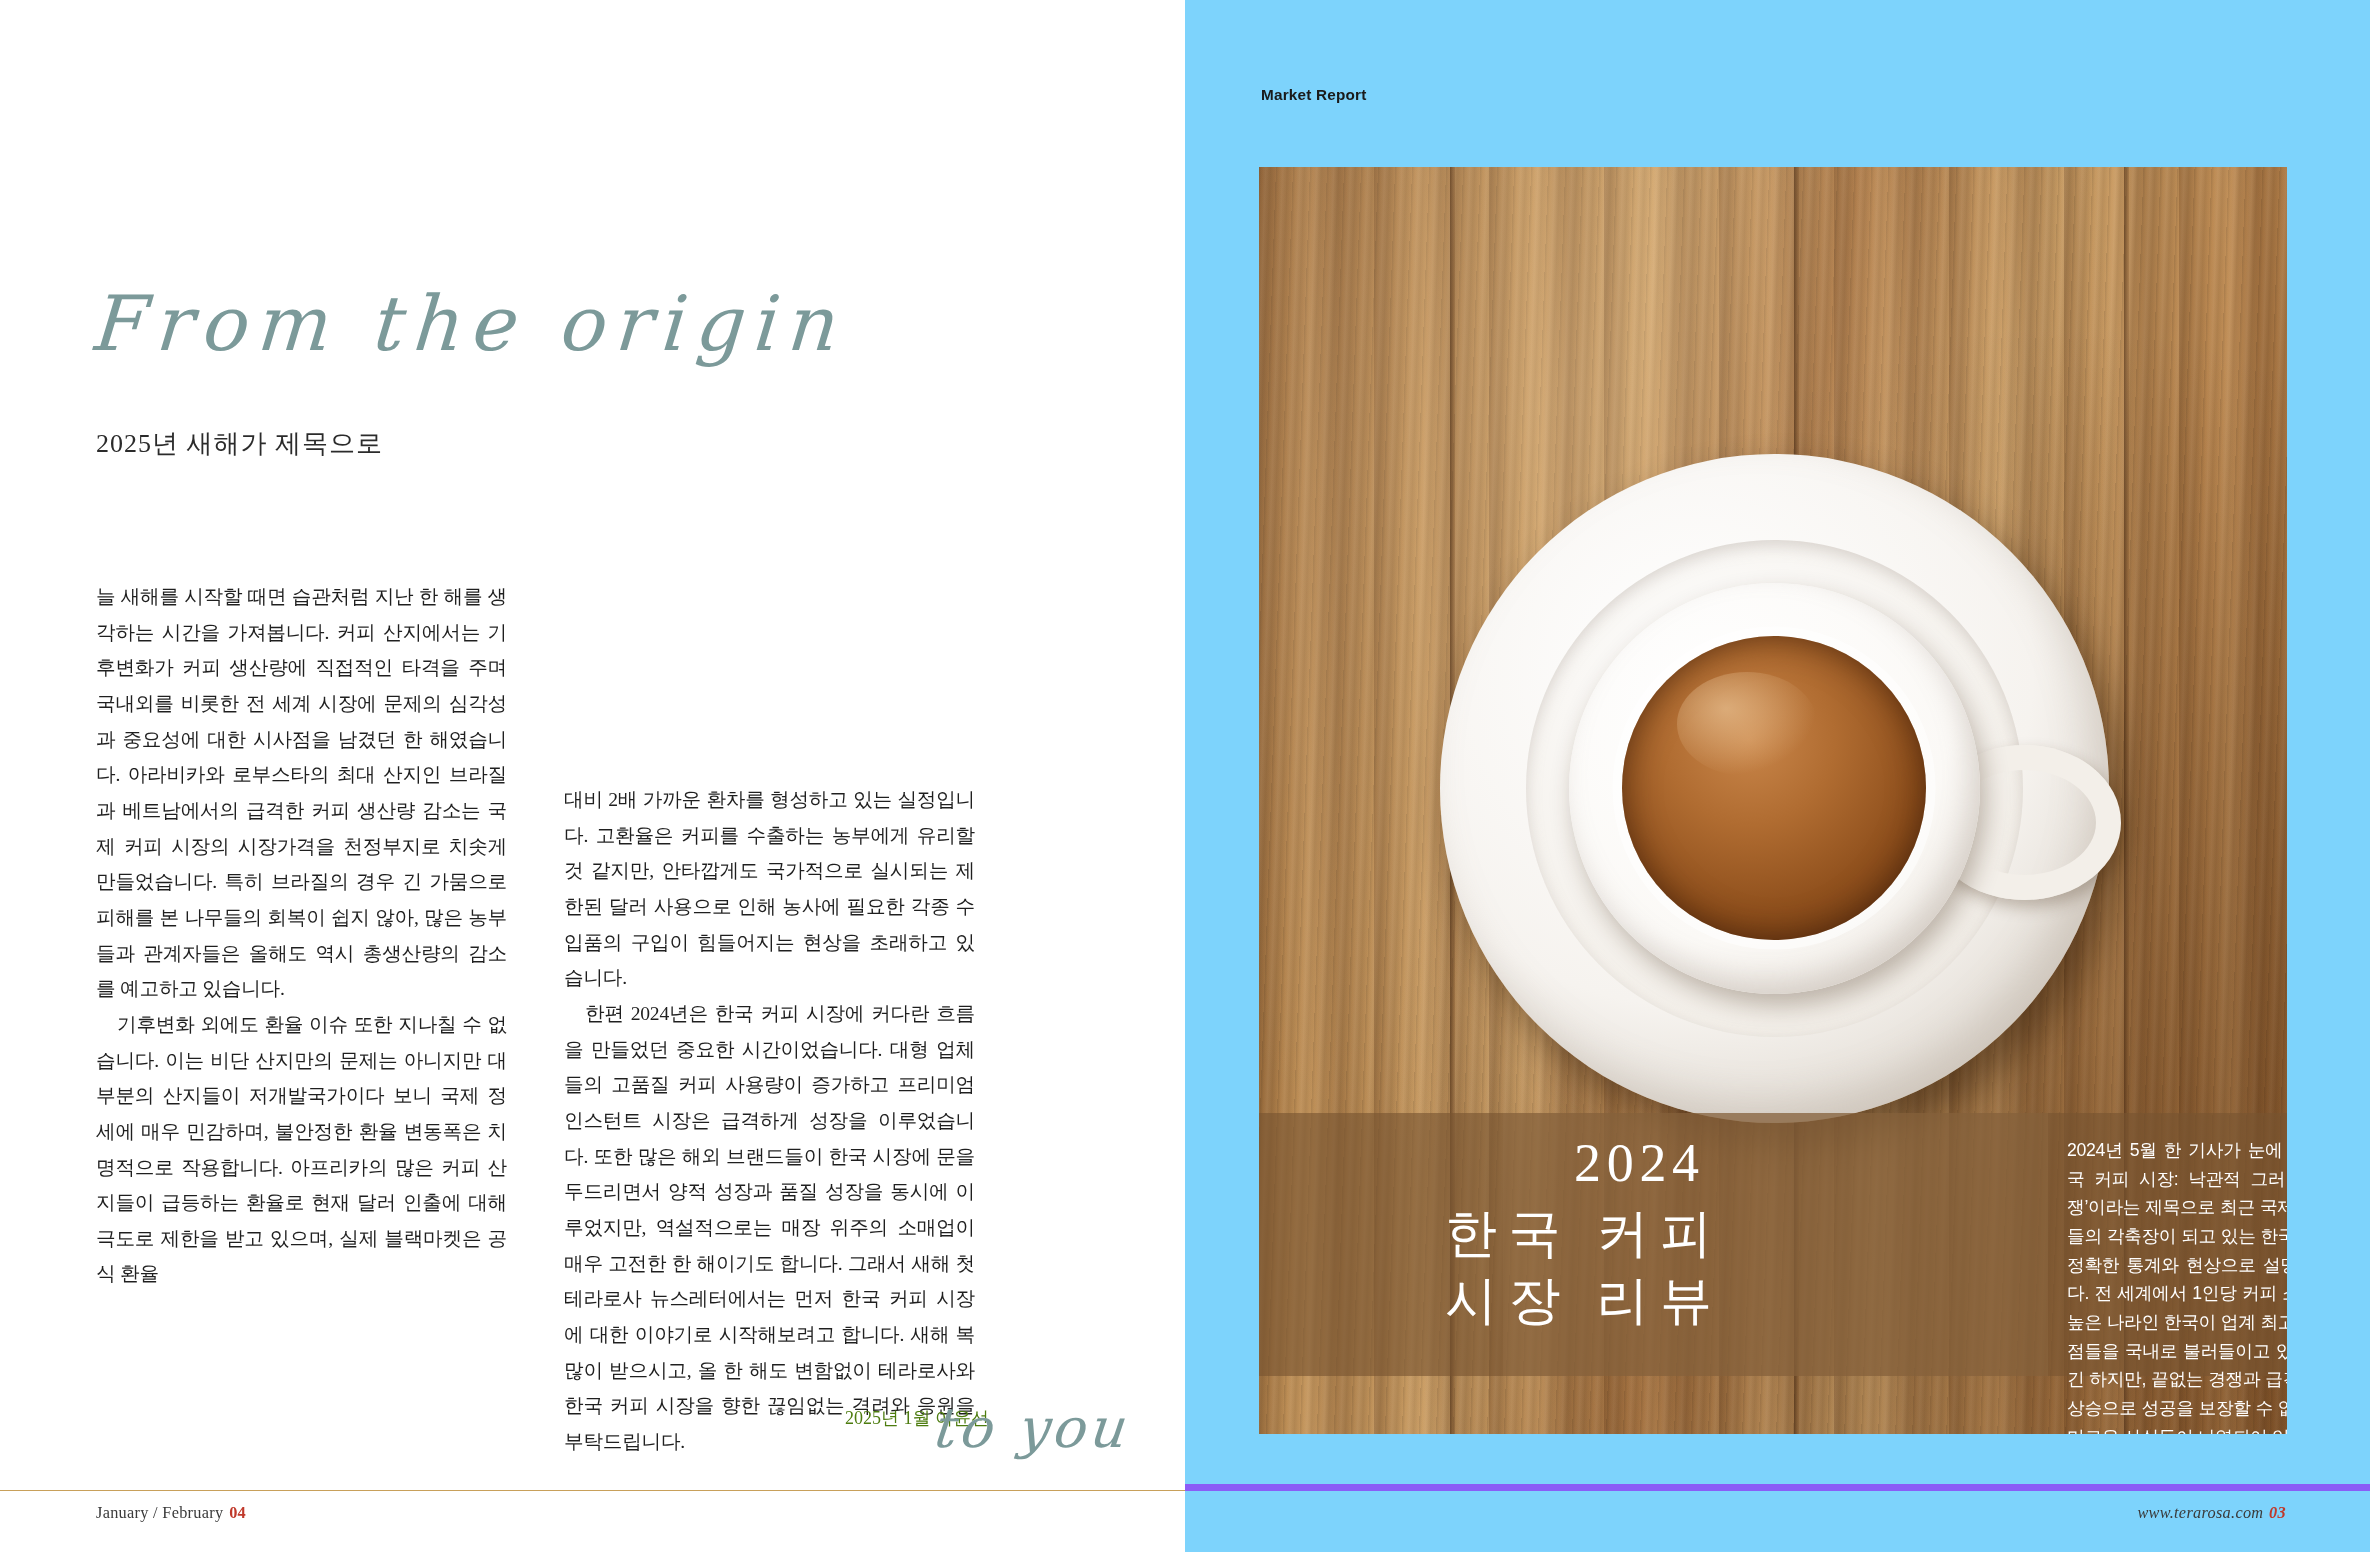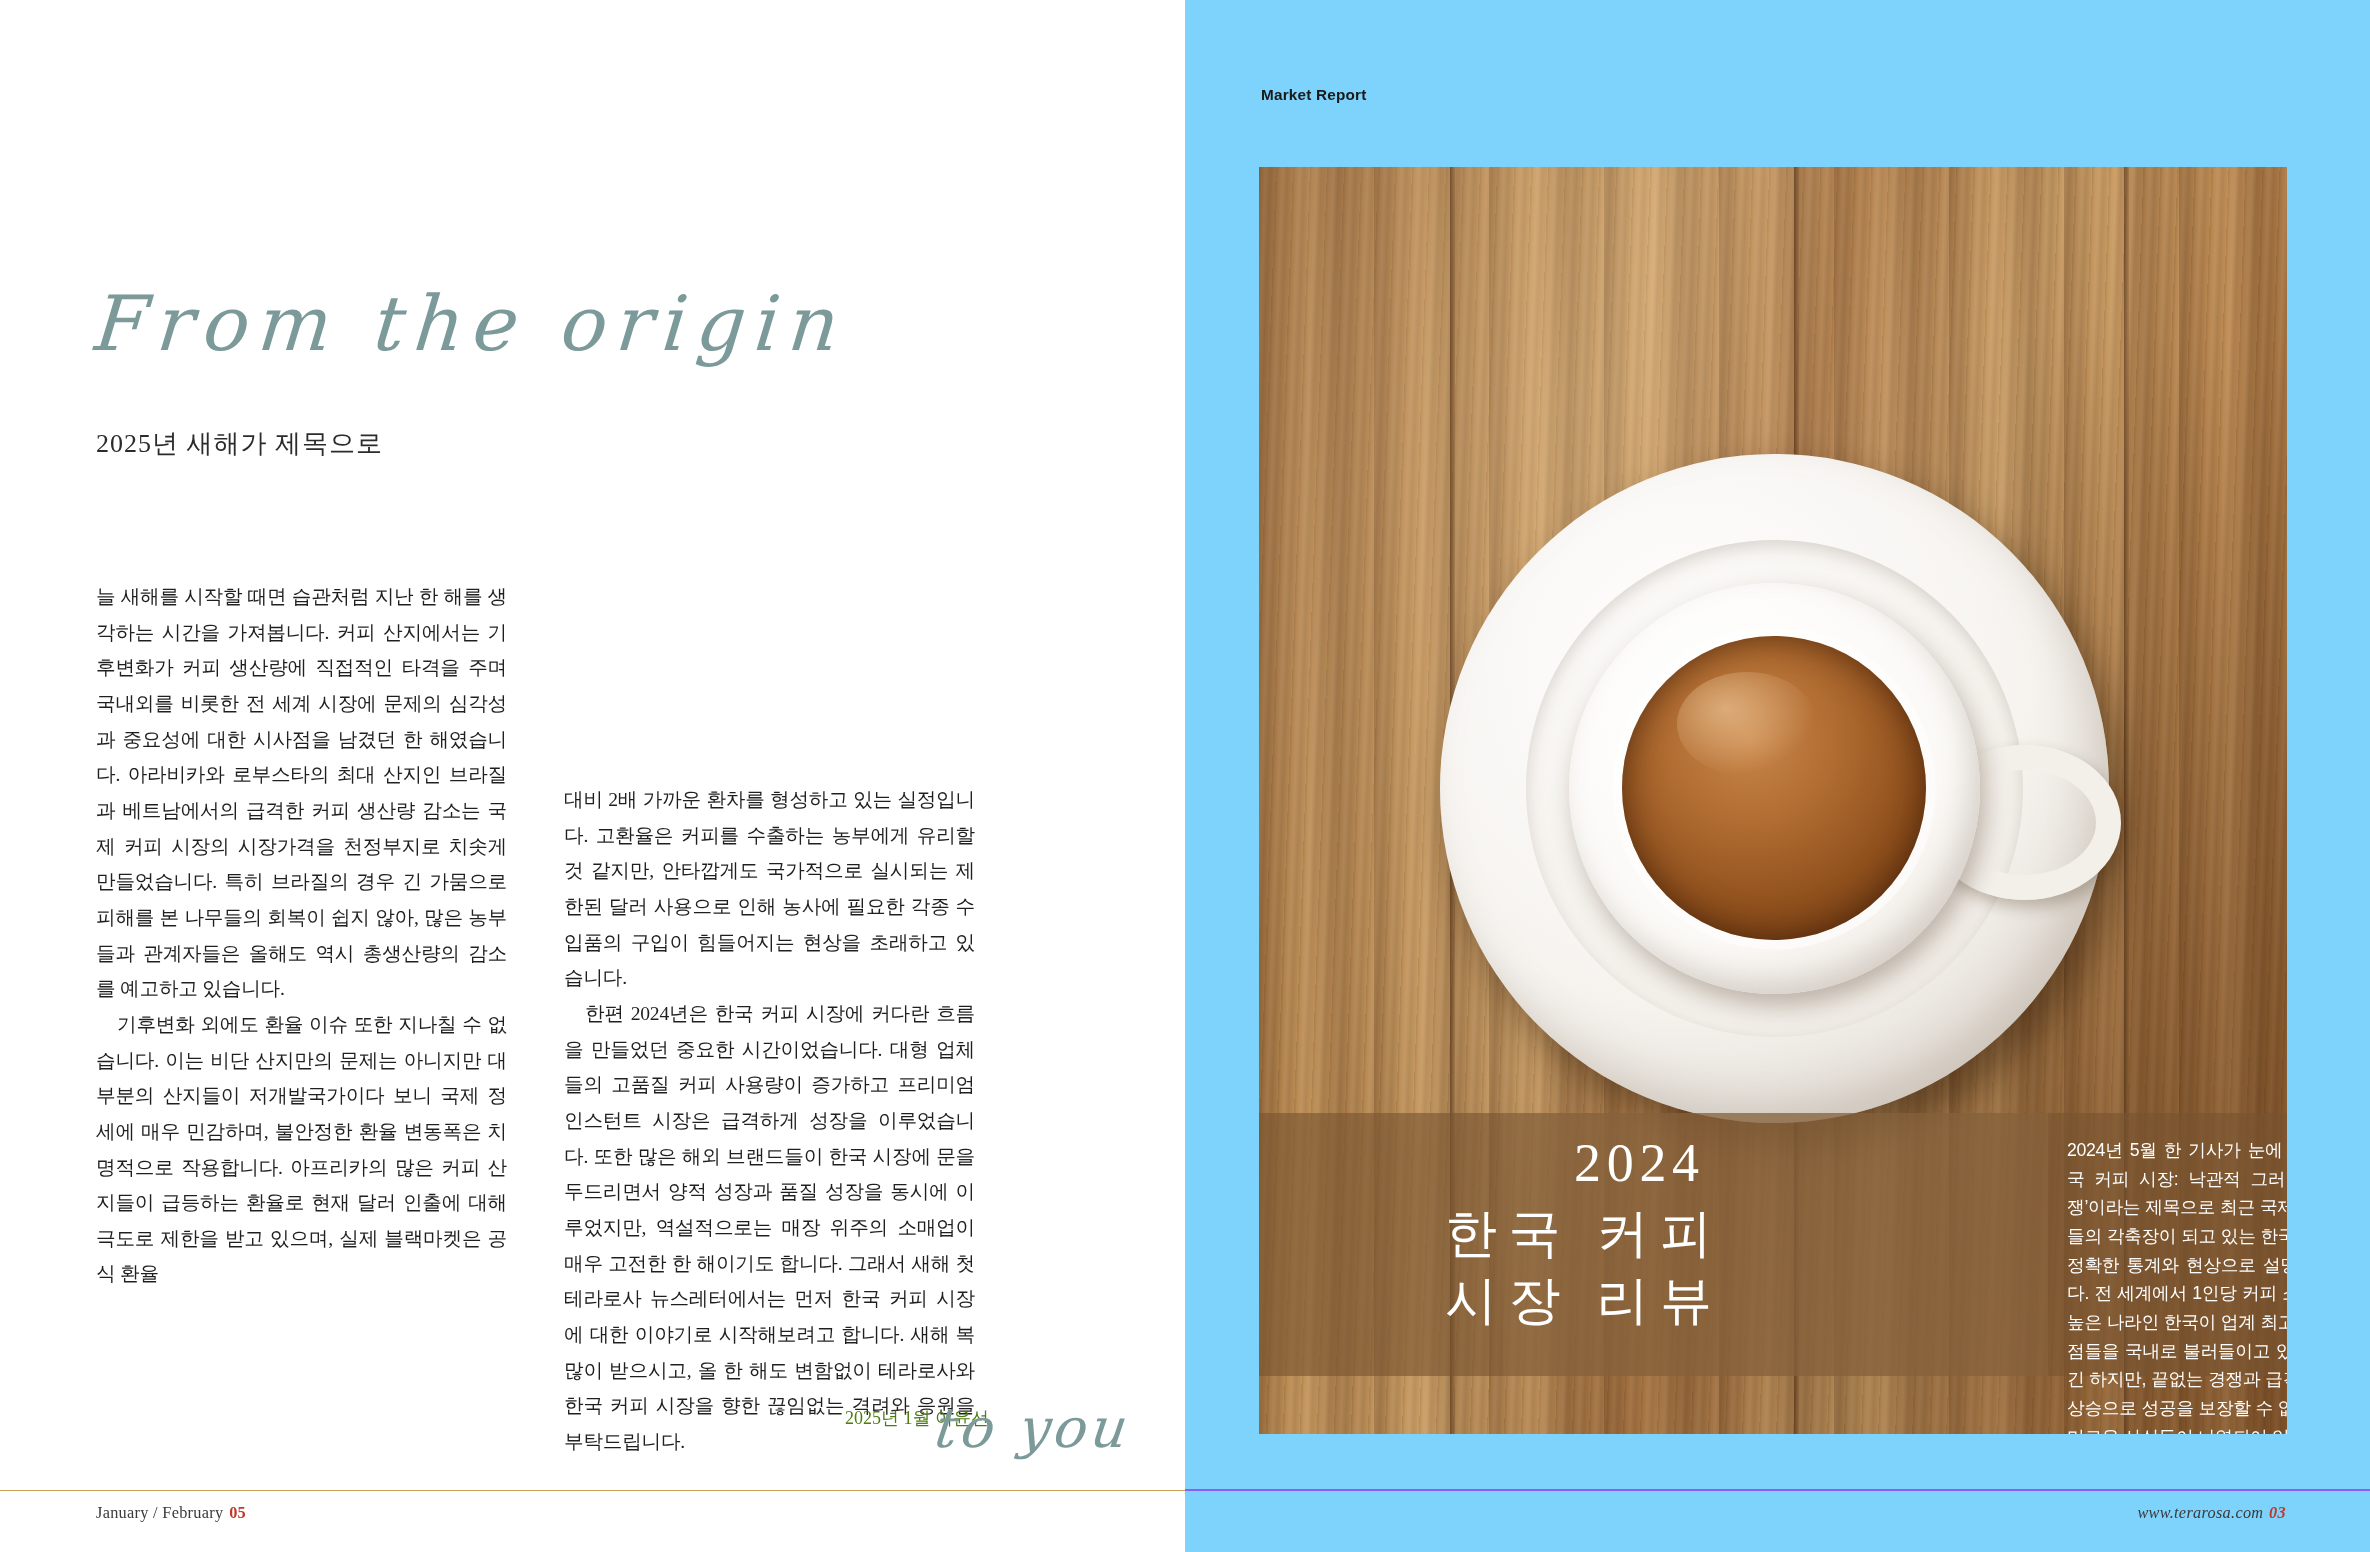--- a/index.html
+++ b/index.html
@@ -312,21 +312,21 @@
     color: #ffffff;
     text-align: justify;
     letter-spacing: -0.3px;
   }
 
   .footer-right {
     position: absolute;
     left: 0;
     bottom: 61px;
     width: 100%;
-    border-top: 2px solid #8b5cf6;
+    border-top: 7px solid #8b5cf6;
     font-style: italic;
   }
   .footer-right .inner {
     position: absolute;
     right: 84px;
     top: 11.5px;
     font-size: 16.3px;
     color: #3a3a3a;
     letter-spacing: 0.3px;
     white-space: nowrap;
@@ -351,21 +351,21 @@
         <p>대비 2배 가까운 환차를 형성하고 있는 실정입니다. 고환율은 커피를 수출하는 농부에게 유리할 것 같지만, 안타깝게도 국가적으로 실시되는 제한된 달러 사용으로 인해 농사에 필요한 각종 수입품의 구입이 힘들어지는 현상을 초래하고 있습니다.</p>
         <p class="indent">한편 2024년은 한국 커피 시장에 커다란 흐름을 만들었던 중요한 시간이었습니다. 대형 업체들의 고품질 커피 사용량이 증가하고 프리미엄 인스턴트 시장은 급격하게 성장을 이루었습니다. 또한 많은 해외 브랜드들이 한국 시장에 문을 두드리면서 양적 성장과 품질 성장을 동시에 이루었지만, 역설적으로는 매장 위주의 소매업이 매우 고전한 한 해이기도 합니다. 그래서 새해 첫 테라로사 뉴스레터에서는 먼저 한국 커피 시장에 대한 이야기로 시작해보려고 합니다. 새해 복 많이 받으시고, 올 한 해도 변함없이 테라로사와 한국 커피 시장을 향한 끊임없는 격려와 응원을 부탁드립니다.</p>
       </div>
     </div>
 
     <div class="sign-line">2025년 1월 이윤선</div>
     <div class="script-toyou">to you</div>
 
     <div class="footer-left">
       <div class="inner">
-        <span>January / February</span><span class="folio">05</span>
+        <span>January / February</span><span class="folio">04</span>
       </div>
     </div>
   </div>
 
   <div class="page-right">
 
     <div class="market-report">Market Report</div>
 
     <div class="photo">
       <div class="wood"></div>

